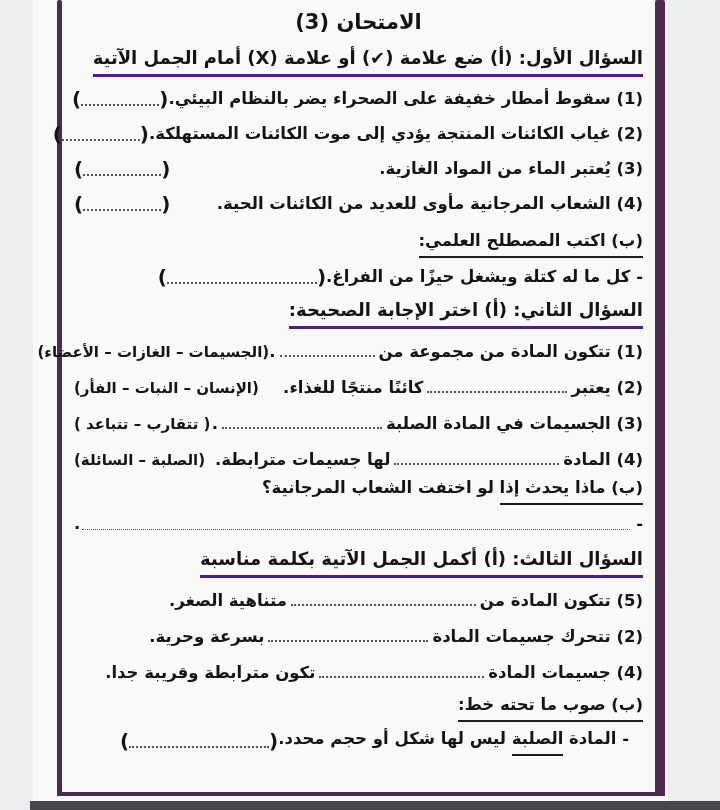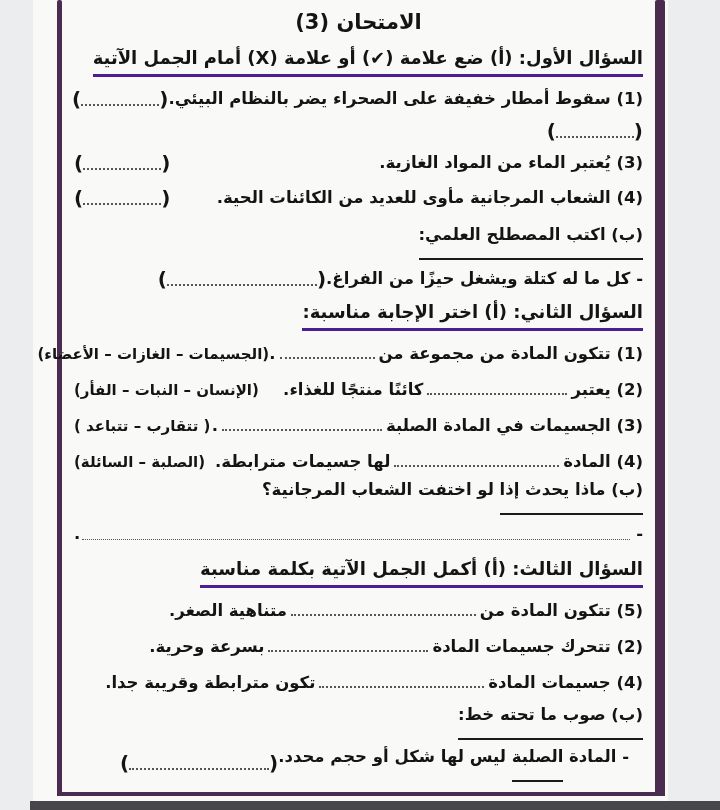--- a/index.html
+++ b/index.html
@@ -40,21 +40,21 @@
   }
   .title{
     text-align:center;font-size:21px;line-height:28px;margin-top:2px;
   }
   .q-header{margin-top:10px;}
   .q-header .u-wrap{
     display:inline-block;border-bottom:3px solid #4c1d95;
     padding-bottom:4px;font-size:18px;line-height:24px;
   }
   .u-inline{
-    display:inline-block;border-bottom:2px solid #1b1b1b;padding-bottom:10px;
+    display:inline-block;border-bottom:2px solid #1b1b1b;padding-bottom:2px;
   }
   .row{display:flex;align-items:center;justify-content:space-between;}
   .q1-item{margin-top:9px;}
   .q1-item:first-of-type{margin-top:12px;}
   .blank{white-space:nowrap;display:inline-flex;align-items:center;font-weight:bold;}
   .blank .paren{font-size:20px;line-height:20px;}
   .dotline{
     display:inline-block;height:11px;
     border-bottom:2px dotted #555;
   }
@@ -103,20 +103,21 @@
 
     <div class="row q1-item">
       <span class="sent">(1) سقوط أمطار خفيفة على الصحراء يضر بالنظام البيئي.</span>
       <span class="blank">
           <span class="paren">(</span>
           <span class="dotline w78"></span>
           <span class="paren">)</span>
         </span>
     </div>
     <div class="row q1-item">
+      <span class="sent">(2) غياب الكائنات المنتجة يؤدي إلى موت الكائنات المستهلكة.</span>
       <span class="blank">
           <span class="paren">(</span>
           <span class="dotline w78"></span>
           <span class="paren">)</span>
         </span>
     </div>
     <div class="row q1-item">
       <span class="sent">(3) يُعتبر الماء من المواد الغازية.</span>
       <span class="blank">
           <span class="paren">(</span>
@@ -139,21 +140,21 @@
     <div class="row term-row">
       <span class="sent">- كل ما له كتلة ويشغل حيزًا من الفراغ.</span>
       <span class="blank">
           <span class="paren">(</span>
           <span class="dotline w150"></span>
           <span class="paren">)</span>
         </span>
     </div>
 
     <div class="q-header q2-header">
-      <span class="u-wrap">السؤال الثاني: (أ) اختر الإجابة مناسبة:</span>
+      <span class="u-wrap">السؤال الثاني: (أ) اختر الإجابة الصحيحة:</span>
     </div>
 
     <div class="row q2-item">
       <span class="sent"><span>(1) تتكون المادة من مجموعة من</span><span class="dotline w95"></span><span>.</span></span>
       <span class="choices">(الجسيمات – الغازات – الأعضاء)</span>
     </div>
     <div class="row q2-item">
       <span class="sent"><span>(2) يعتبر</span><span class="dotline w140"></span><span>كائنًا منتجًا للغذاء.</span></span>
       <span class="choices">(الإنسان – النبات – الفأر)</span>
     </div>

